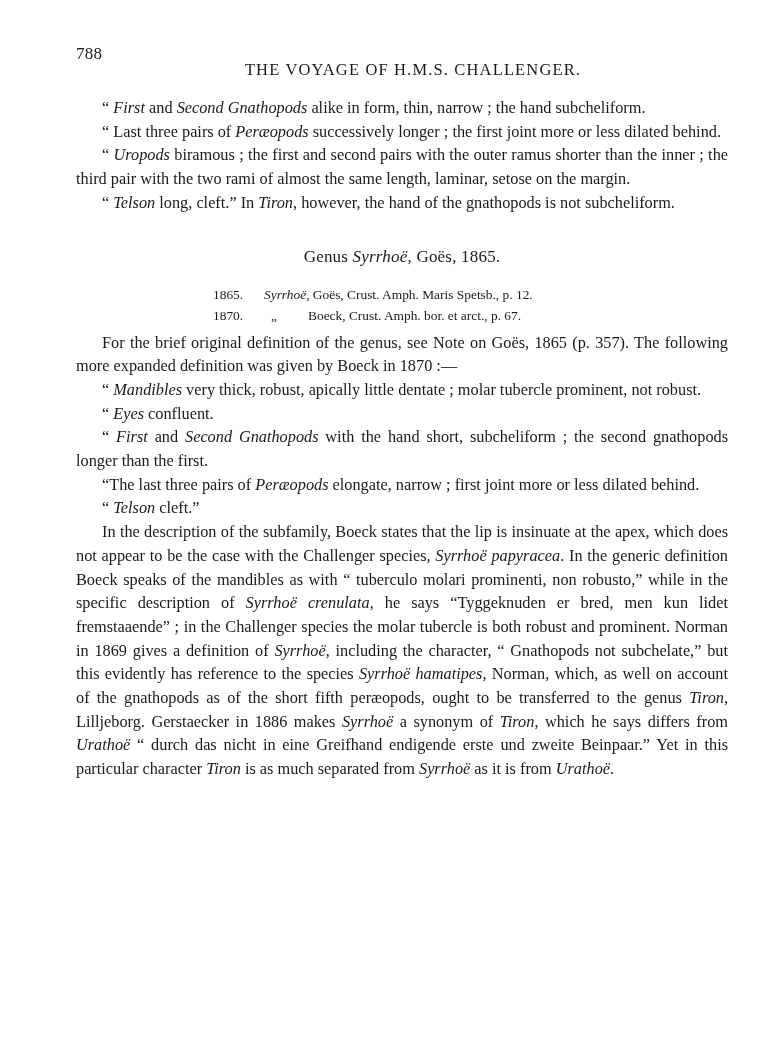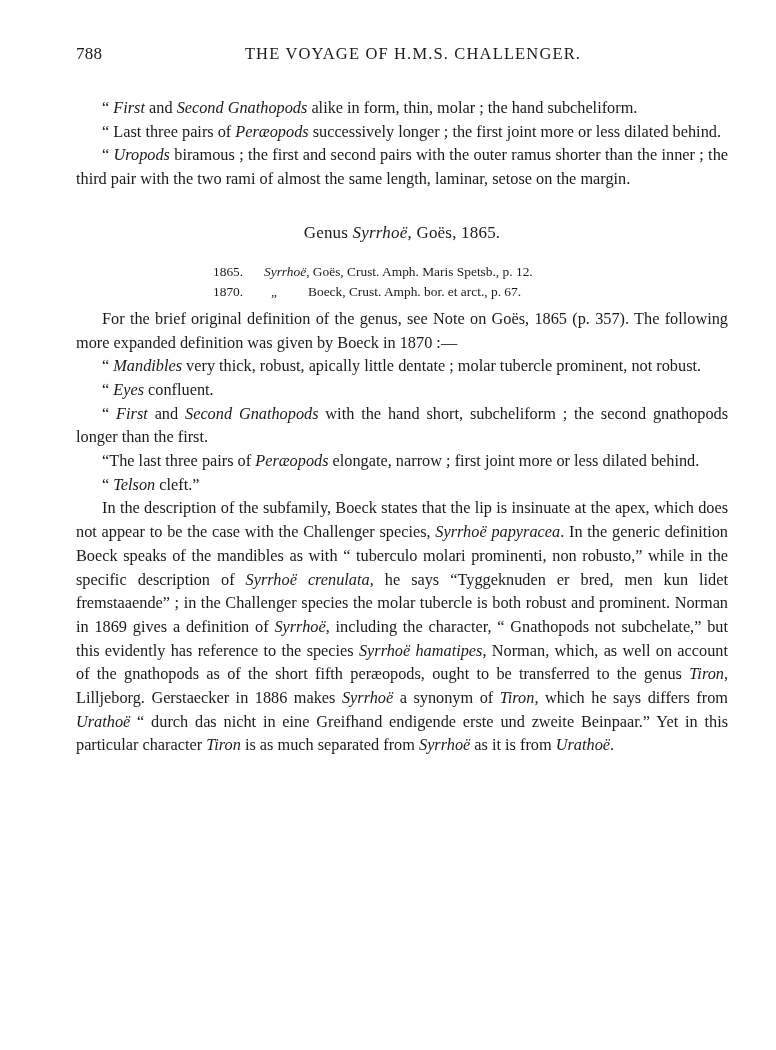--- a/index.html
+++ b/index.html
@@ -30,21 +30,21 @@
     position: absolute;
     left: 0;
     top: 0;
     font-size: 17px;
     letter-spacing: 0.3px;
   }
   .running-head {
     position: absolute;
     left: 0;
     right: 0;
-    top: 0;
+    top: 16px;
     text-align: center;
     font-size: 16.5px;
     letter-spacing: 1.15px;
     padding-left: 22px;
   }
   .body {
     font-size: 16.3px;
     line-height: 1.455;
     text-align: justify;
   }
@@ -90,26 +90,27 @@
 
 <div class="page">
 
   <div class="header">
     <div class="page-number">788</div>
     <div class="running-head">THE VOYAGE OF H.M.S. CHALLENGER.</div>
   </div>
 
   <div class="body">
 
-    <p><span>“ </span><i>First</i><span> and </span><i>Second Gnathopods</i><span> alike in form, thin, molar ; the hand subcheliform.</span></p>
+    <p><span>“ </span><i>First</i><span> and </span><i>Second Gnathopods</i><span> alike in form, thin, narrow ; the hand subcheliform.</span></p>
 
     <p><span>“ Last three pairs of </span><i>Peræopods</i><span> successively longer ;  the first joint more or less dilated behind.</span></p>
 
     <p><span>“ </span><i>Uropods</i><span> biramous ;  the first and  second  pairs with the outer ramus shorter than the inner ;  the third pair with the two rami of  almost the same  length, laminar, setose on the margin.</span></p>
 
+    <p><span>“ </span><i>Telson</i><span> long, cleft.”   In </span><i>Tiron</i><span>,  however,  the  hand  of  the  gnathopods  is  not subcheliform.</span></p>
 
     <p class="genus-heading"><span>Genus </span><i>Syrrhoë</i><span>, Goës, 1865.</span></p>
 
     <div class="synonymy">
       <span class="syn-row"><span class="syn-year">1865.</span><span class="syn-text"><i>Syrrhoë</i><span>, Goës, Crust. Amph. Maris Spetsb., p. 12.</span></span></span>
       <span class="syn-row"><span class="syn-year">1870.</span><span class="syn-ditto">„</span><span class="syn-text">Boeck, Crust. Amph. bor. et arct., p. 67.</span></span>
     </div>
 
     <p>For the brief original definition of  the genus, see Note on Goës, 1865 (p. 357).   The following more expanded definition was given by Boeck in 1870 :—</p>
 

